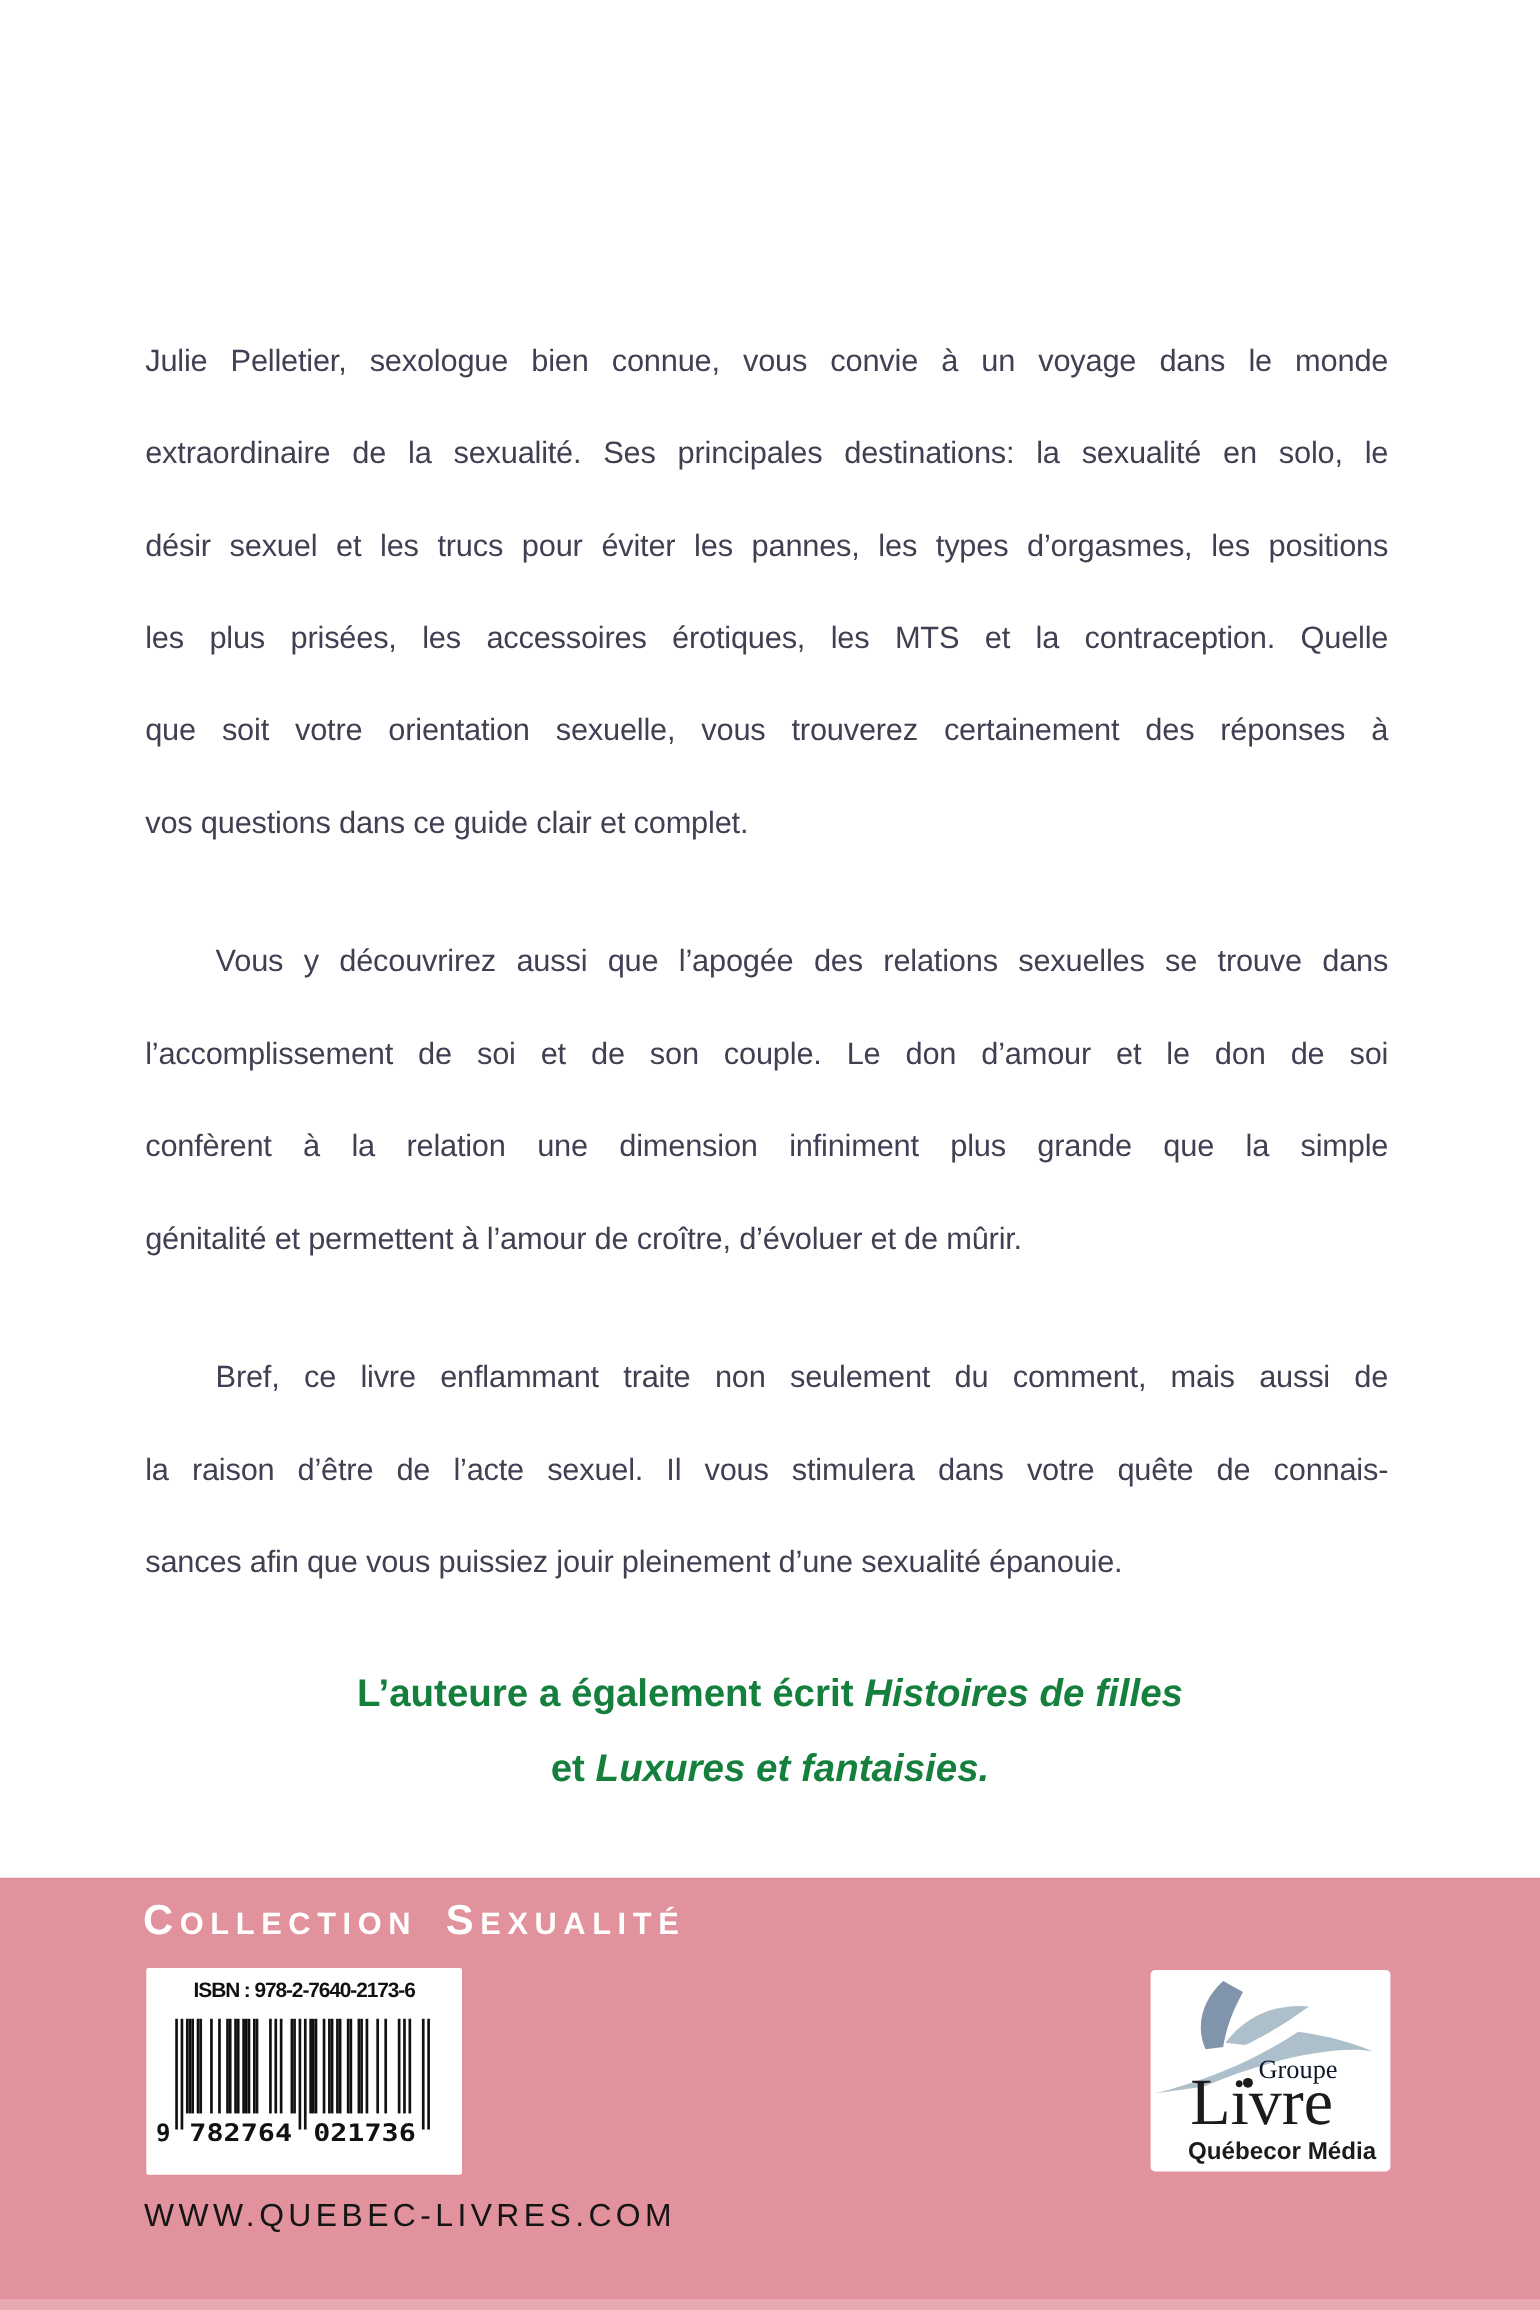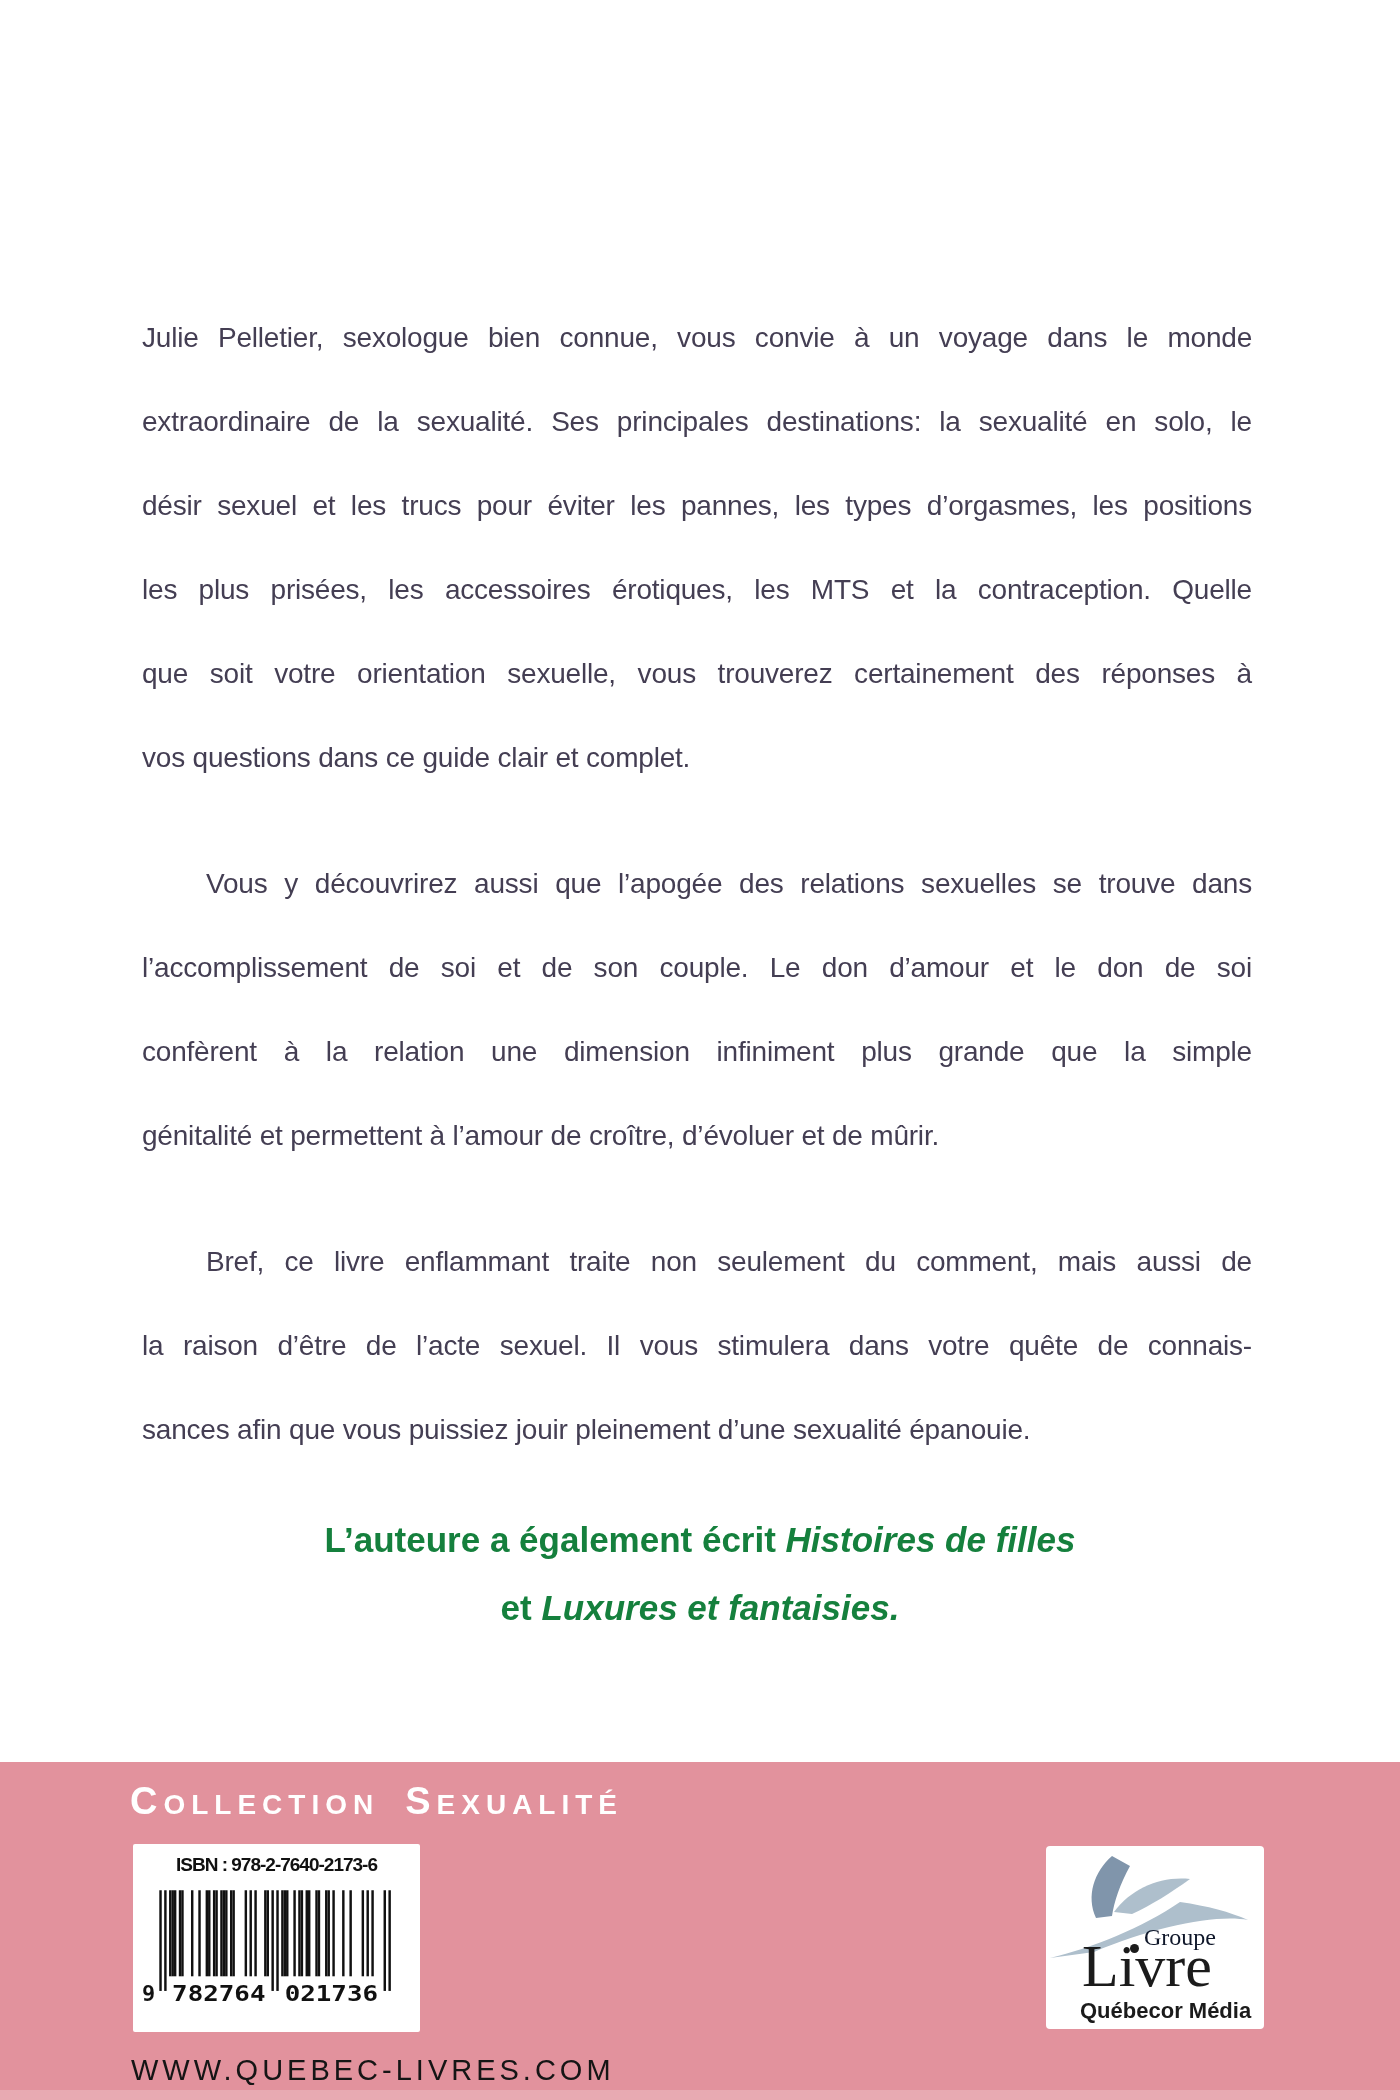--- a/index.html
+++ b/index.html
@@ -7,34 +7,34 @@
     position:relative;width:1400px;height:2100px;background:#ffffff;
     margin:0 auto;overflow:hidden;
     font-family:"Liberation Sans","DejaVu Sans",sans-serif;
   }
   
   .body-text{
     position:absolute;left:130px;top:284px;width:1134px;
     font-size:28px;letter-spacing:-0.2px;line-height:84px;
     font-weight:300;
   }
-  .para{margin:12px;}
+  .para{margin:2px;}
   .para + .para{margin-top:42px;}
   .line{text-align:justify;text-align-last:justify;white-space:normal;}
   .line.last{text-align-last:left;}
   .line.indent{text-indent:64px;}
   
   .author-note{
     position:absolute;left:0;top:1506px;width:1400px;text-align:center;
     font-weight:bold;font-size:35px;line-height:68px;
   }
   .author-note .it{font-style:italic;}
   
   .band{
-    position:absolute;left:0;top:1762px;width:1400px;height:338px;
+    position:absolute;left:0;top:1707px;width:1400px;height:393px;
   }
   .band-edge{
     position:absolute;left:0;bottom:0;width:100%;height:10px;
     background:rgba(255,255,255,0.22);
   }
   .collection{
     position:absolute;left:130px;top:18px;
     color:#ffffff;font-weight:bold;white-space:nowrap;
   }
   .collection .word{margin-right:26px;letter-spacing:6px;}

